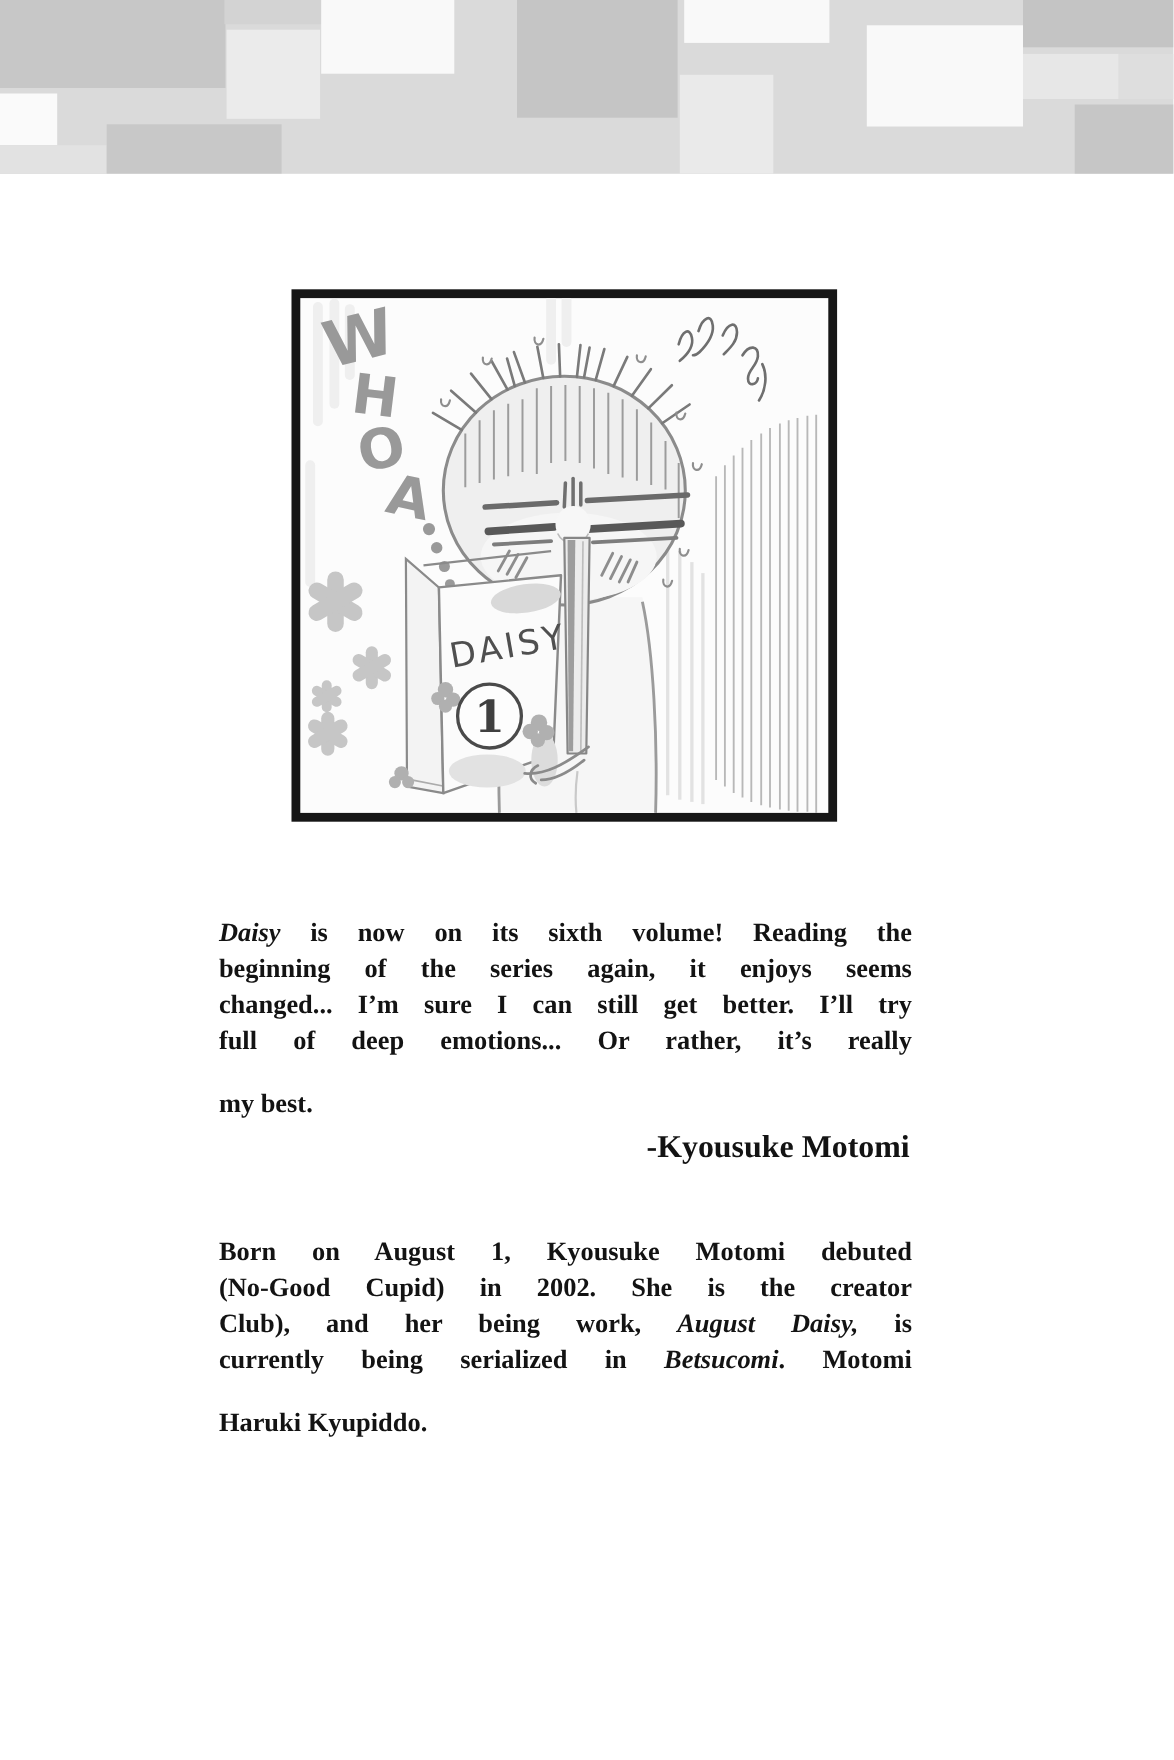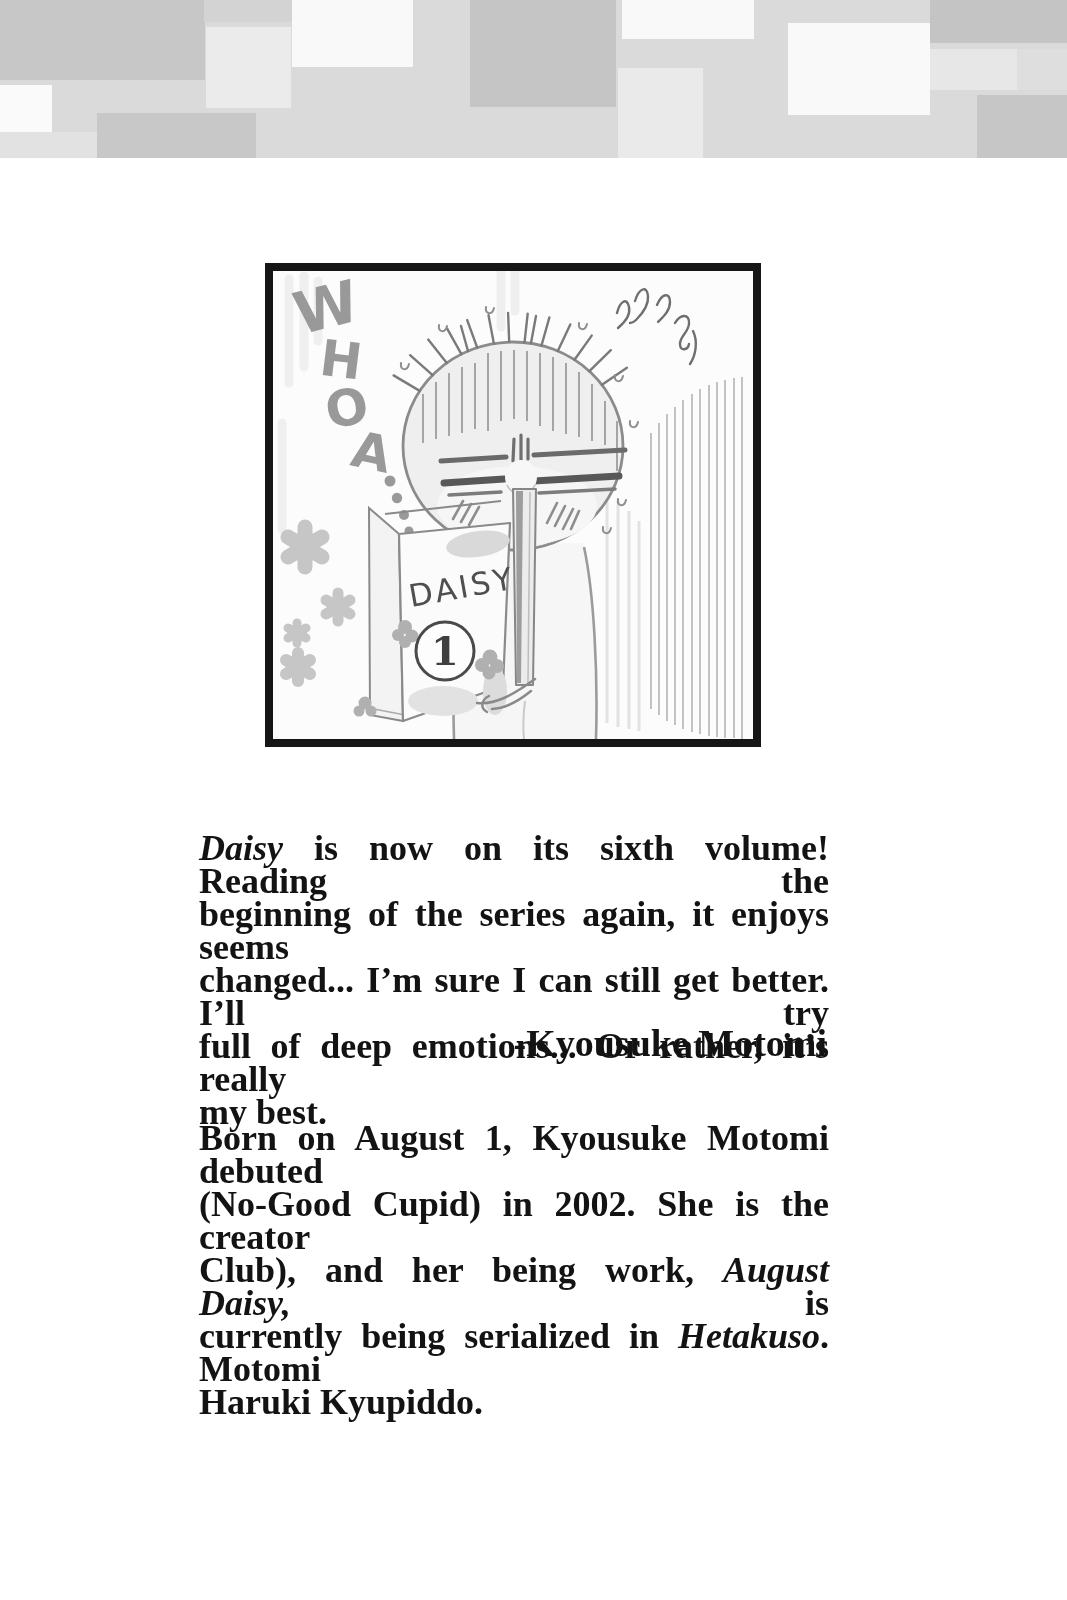--- a/index.html
+++ b/index.html
@@ -12,30 +12,30 @@
   .banner .block { position:absolute; }
   
   .frame {
     position:absolute; left:265px; top:263px; width:480px; height:468px;
     border:8px solid #161616; background:#fcfcfc;
   }
   .frame svg { display:block; width:480px; height:468px; }
   
   .para {
     position:absolute; left:199px; width:630px; color:#131313;
-    font-weight:bold; font-size:36px; line-height:33px;
+    font-weight:bold; font-size:24px; line-height:33px;
   }
   .para .line { text-align:justify; text-align-last:justify; -moz-text-align-last:justify; }
-  .para .line.last { text-align-last:left; -moz-text-align-last:left; }
+  .para .line.last { text-align-last:left;margin-top:24px; -moz-text-align-last:left; }
   .para .it, .sig .it { font-style:italic; }
   .note { top:832px; }
   .bio  { top:1122px; }
   .sig {
     position:absolute; left:199px; top:1027px; width:628px; text-align:right;
-    color:#131313; font-weight:bold; font-size:38px; line-height:33px;
+    color:#131313; font-weight:bold; font-size:29px; line-height:33px;
   }
   text { user-select:none; }
 </style>
 </head>
 <body>
 
 <div class="page">
 
   <div class="banner" id="banner">
       <div class="block" style="left: 0px; top: 0px; width: 205px; height: 80px; background: rgb(199, 199, 199);"></div>
@@ -260,17 +260,17 @@
       <div class="line"><span>full of deep emotions... Or rather, it’s really</span></div>
       <div class="line last"><span>my best.</span></div>
     </div>
 
   <div class="sig">-Kyousuke Motomi</div>
 
   <div class="para bio" id="bio-lines">
       <div class="line"><span>Born on August 1, Kyousuke Motomi debuted</span></div>
       <div class="line"><span>(No-Good Cupid) in 2002. She is the creator</span></div>
       <div class="line"><span>Club), and her being work, </span><span class="it">August Daisy,</span><span> is</span></div>
-      <div class="line"><span>currently being serialized in </span><span class="it">Hetakuso</span><span>. Motomi</span></div>
+      <div class="line"><span>currently being serialized in </span><span class="it">Betsucomi</span><span>. Motomi</span></div>
       <div class="line last"><span>Haruki Kyupiddo.</span></div>
     </div>
 
 </div>
 
 </body></html>

